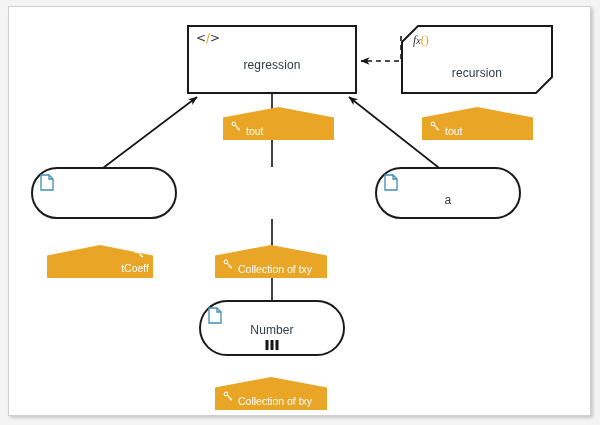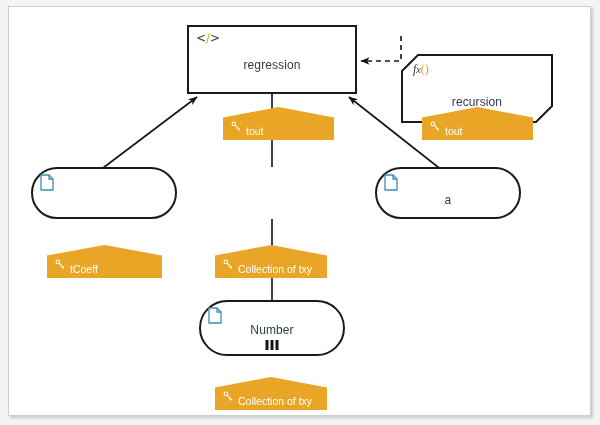--- a/index.html
+++ b/index.html
@@ -39,21 +39,20 @@
     position: absolute;
     box-sizing: border-box;
     background: #ffffff;
     border: 2px solid #1a1a1a;
   }
   .node.rect { border-radius: 0; }
   .node.stadium { border-radius: 999px; }
   .node.cut {
     border: none;
     background: transparent;
-    margin-top: 29px;
   }
   .node-label {
     position: absolute;
     left: 0;
     width: 100%;
     text-align: center;
     font-size: 12px;
     color: #2f3b45;
     letter-spacing: 0.1px;
   }
@@ -186,21 +185,21 @@
     </div>
 
     <div class="node stadium" style="left:22px; top:160px; width:146px; height:52px;">
       <span class="type-icon">
         <svg width="14" height="17" viewBox="0 0 14 17">
           <path d="M1,1 L9,1 L13,5 L13,16 L1,16 Z" fill="#ffffff" stroke="#3f8fb0" stroke-width="1.3"></path>
           <path d="M9,1 L9,5 L13,5" fill="none" stroke="#3f8fb0" stroke-width="1.3"></path>
         </svg>
       </span>
     </div>
-    <div class="badge" style="left:38px; top:238px; width:115px;">
+    <div class="badge" style="left:38px; top:238px; width:106px;flex-direction:column;">
       <span class="link-icon">
         <svg width="11" height="11" viewBox="0 0 16 16">
           <circle cx="4.2" cy="4.2" r="2.6" fill="none" stroke="#ffffff" stroke-width="1.5"></circle>
           <path d="M6.4 6.4 L12.5 12.5" stroke="#ffffff" stroke-width="1.6" stroke-linecap="round"></path>
           <path d="M9.0 11.0 L11.2 13.2" stroke="#ffffff" stroke-width="1.4" stroke-linecap="round"></path>
         </svg>
       </span>
       <span class="badge-text">tCoeff</span>
     </div>
 

